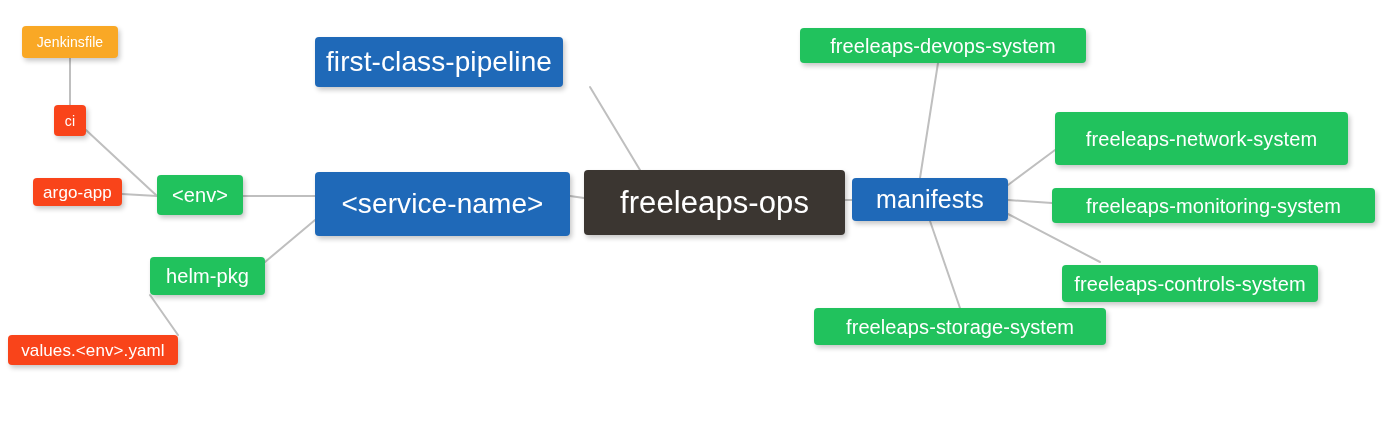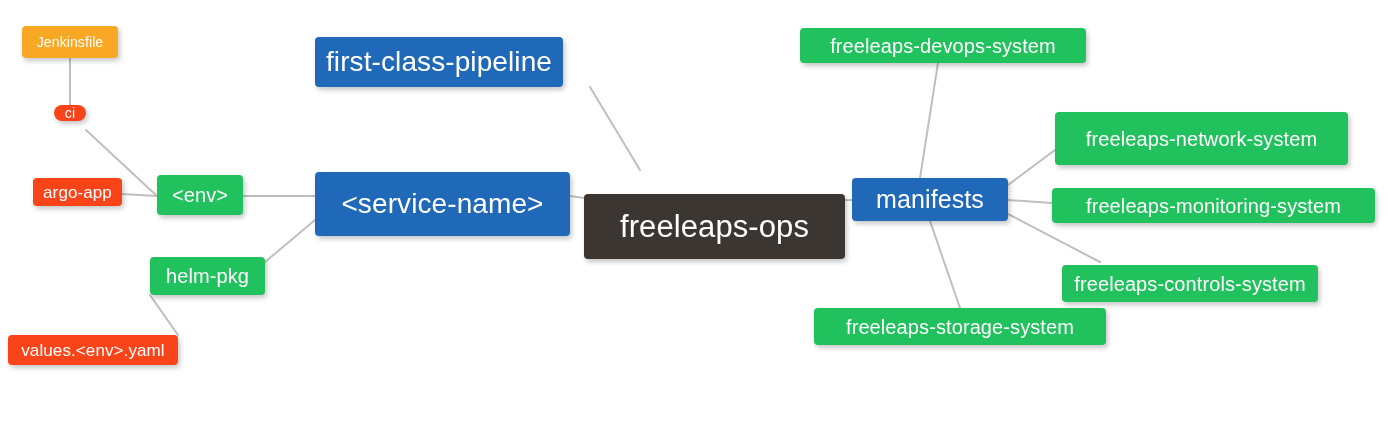--- a/index.html
+++ b/index.html
@@ -42,21 +42,21 @@
     white-space: nowrap;
     box-shadow: 2px 3px 5px rgba(0,0,0,0.22);
     line-height: 1;
     letter-spacing: 0.1px;
   }
   .node-label {
     display: block;
     white-space: nowrap;
   }
   
-  .c-root   { background: #3b3631; margin-top: 24px; }
+  .c-root   { background: #3b3631; }
   .c-blue   { background: #1f69b8; }
   .c-green  { background: #21c25d; }
   .c-orange { background: #f9a825; }
   .c-red    { background: #f9441a; }
 
   
   .s-root   { font-size: 31px; }
   .s-xl     { font-size: 28px; }
   .s-lg     { font-size: 25px; }
   .s-md     { font-size: 20px; }
@@ -80,21 +80,21 @@
       <path class="edge" d="M 920 178 L 938 63"></path>
       <path class="edge" d="M 1008 185 L 1055 150"></path>
       <path class="edge" d="M 1008 200 L 1052 203"></path>
       <path class="edge" d="M 1008 214 L 1100 262"></path>
       <path class="edge" d="M 930 221 L 960 308"></path>
     </svg>
   <div id="node-layer">
       <div class="node c-orange s-xs" style="left: 22px; top: 26px; width: 96px; height: 32px;">
         <span class="node-label">Jenkinsfile</span>
       </div>
-      <div class="node c-red s-xs" style="left: 54px; top: 105px; width: 32px; height: 16px; border-radius: 14px;">
+      <div class="node c-red s-xs" style="left: 54px; top: 105px; width: 32px; height: 31px;">
         <span class="node-label">ci</span>
       </div>
       <div class="node c-red s-sm" style="left: 33px; top: 178px; width: 89px; height: 28px;">
         <span class="node-label">argo-app</span>
       </div>
       <div class="node c-green s-md" style="left: 157px; top: 175px; width: 86px; height: 40px;">
         <span class="node-label">&lt;env&gt;</span>
       </div>
       <div class="node c-green s-md" style="left: 150px; top: 257px; width: 115px; height: 38px;">
         <span class="node-label">helm-pkg</span>

